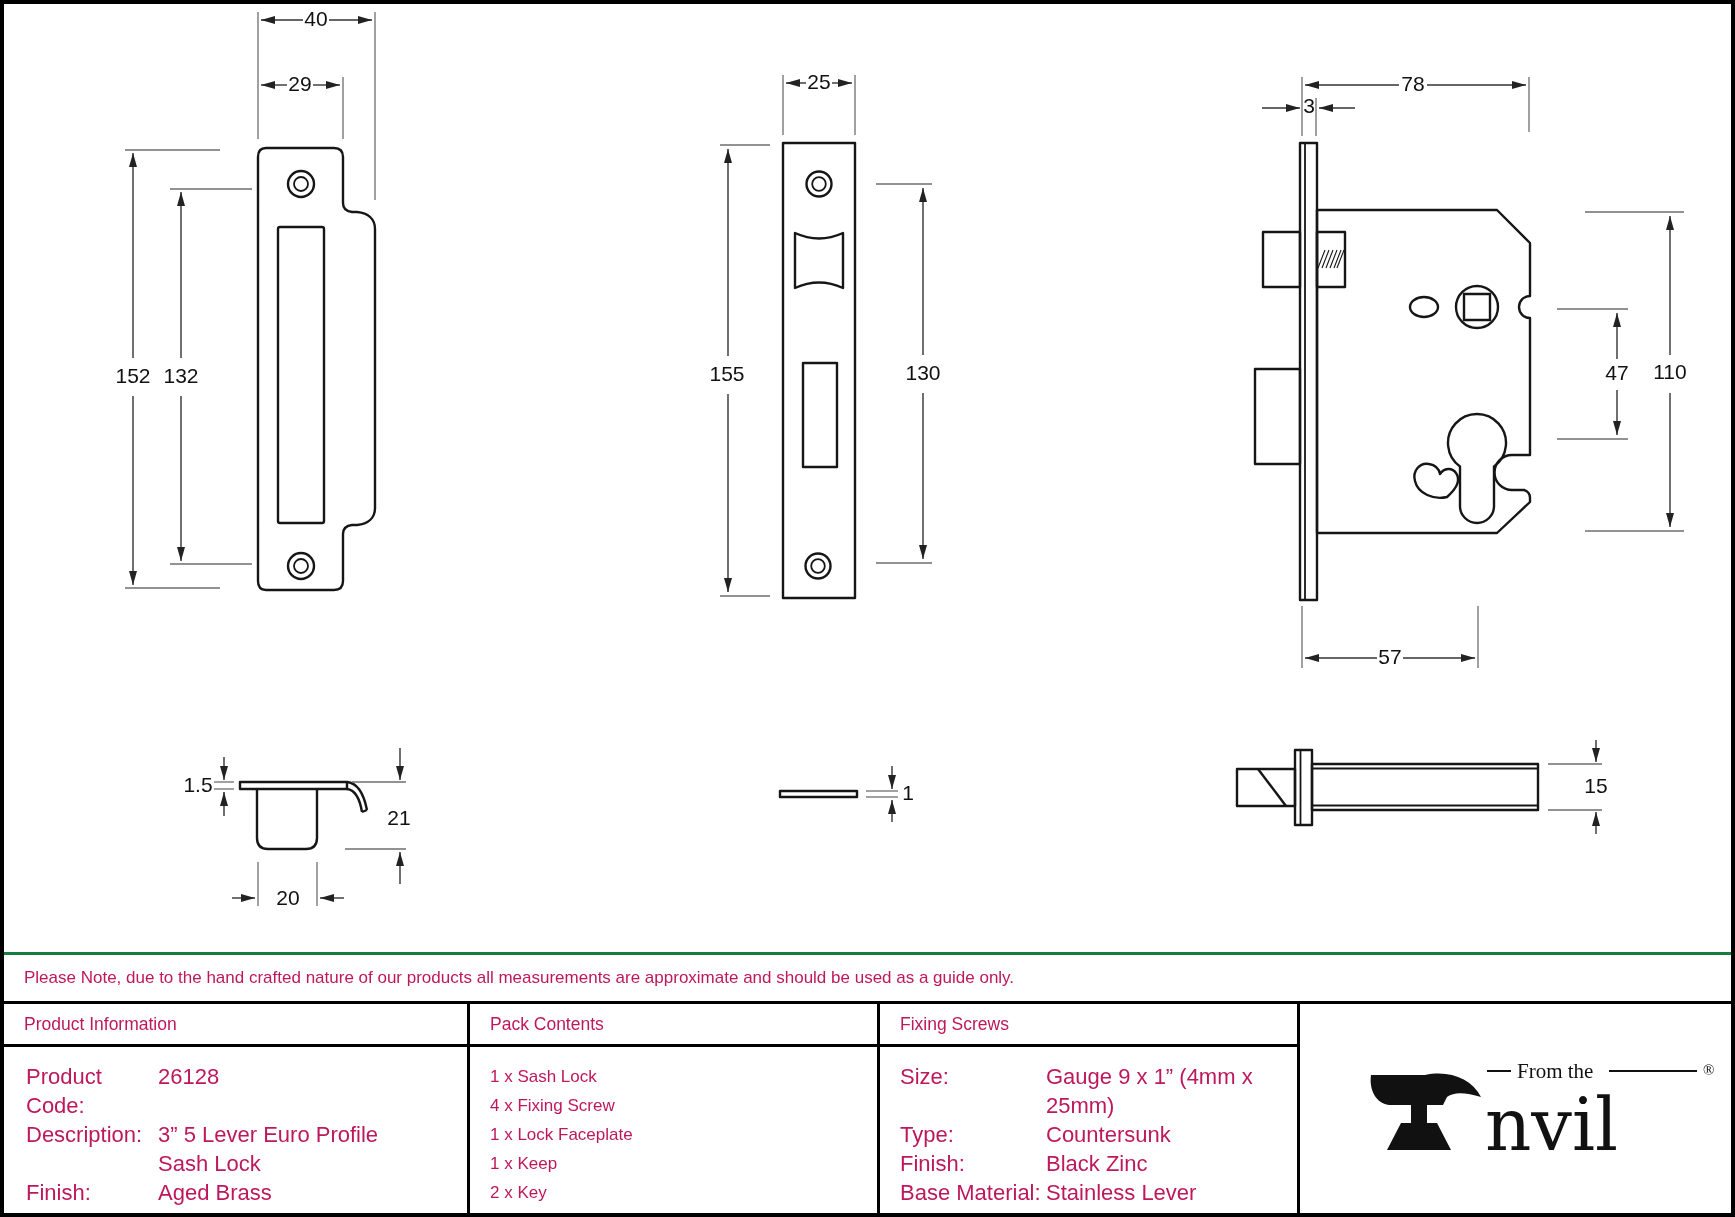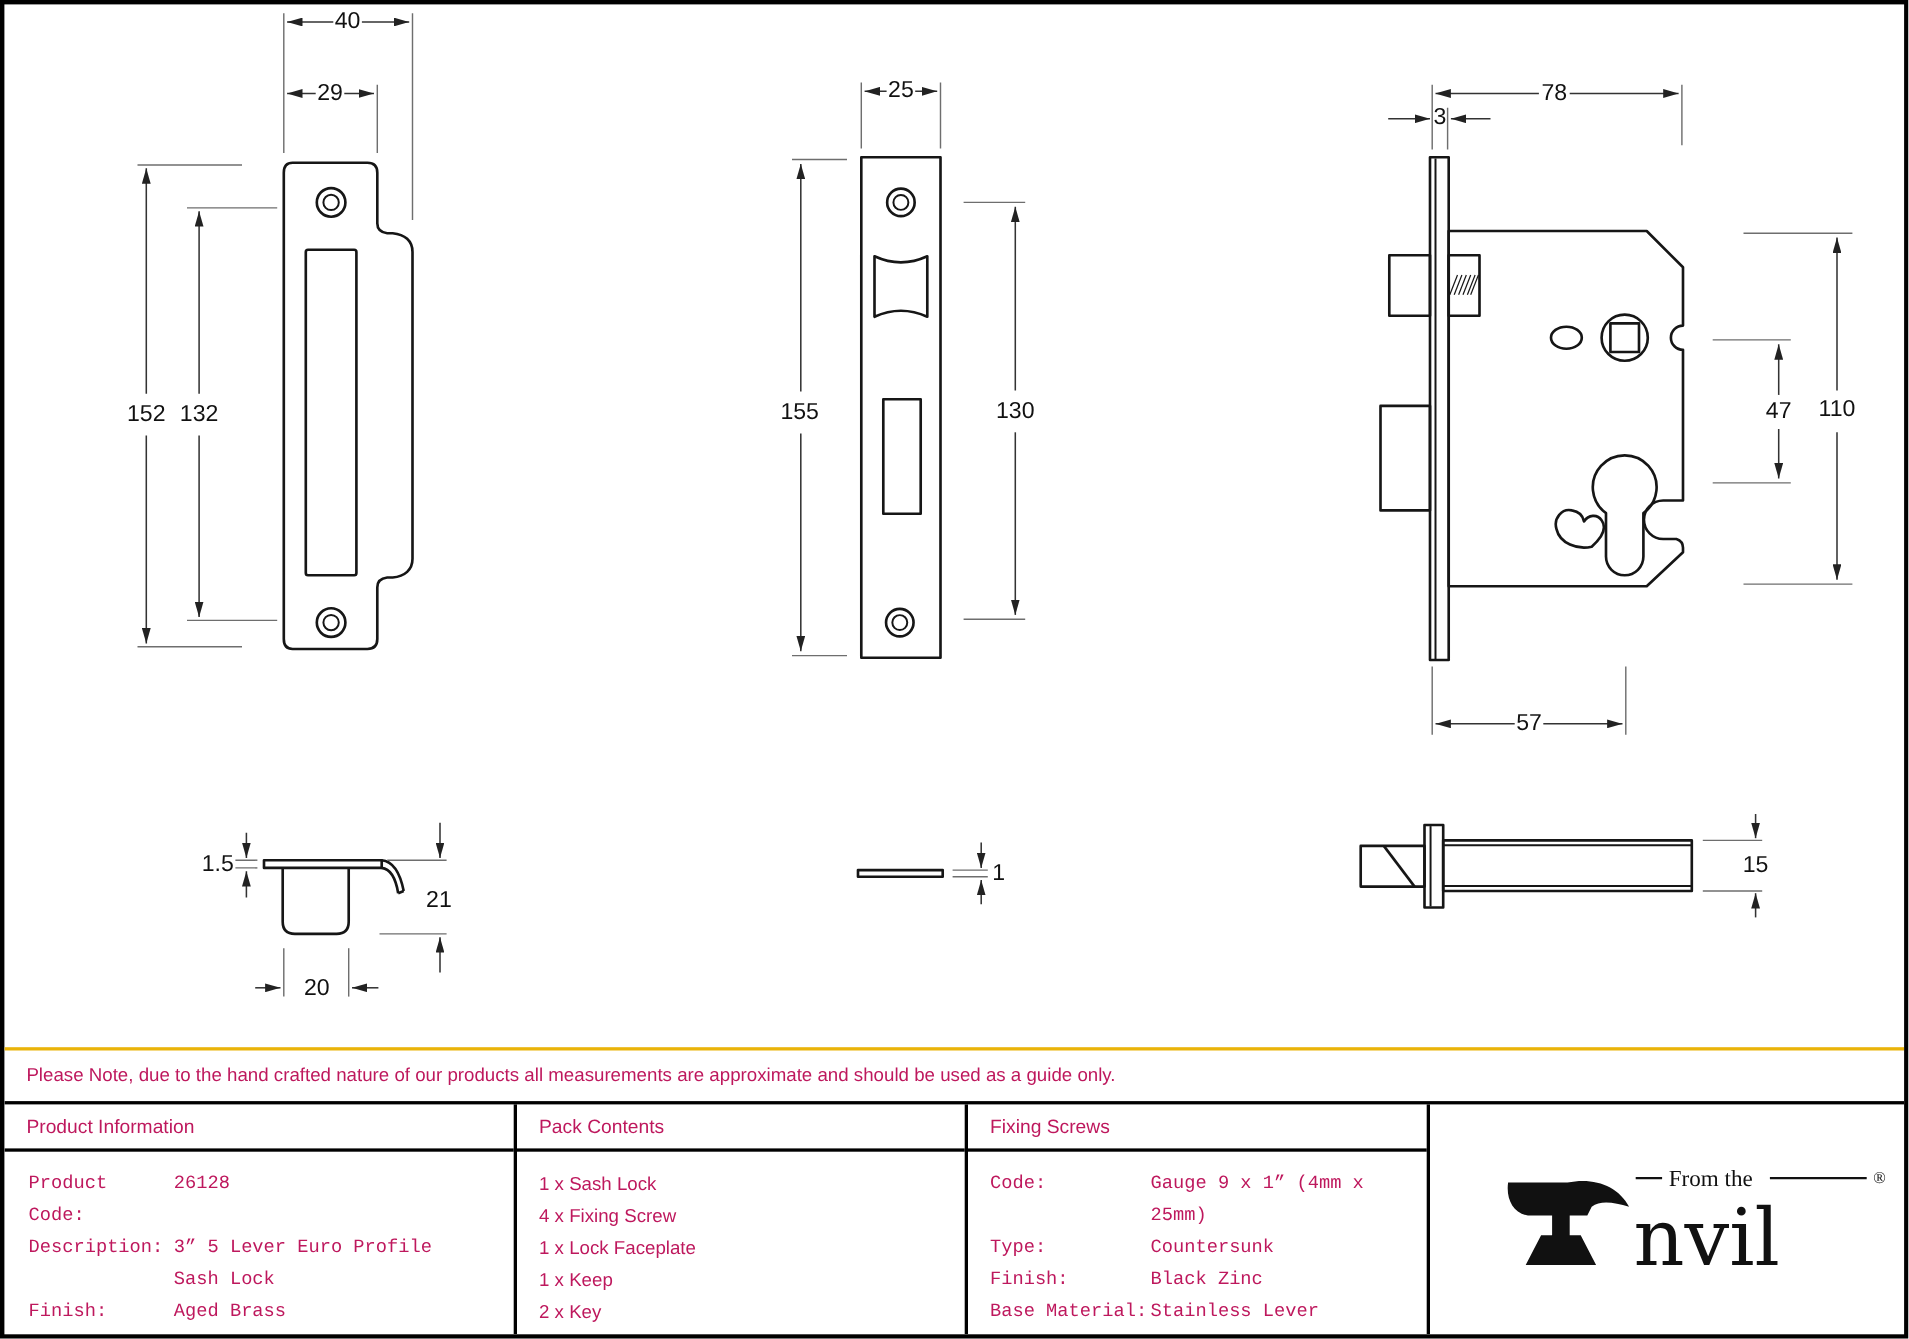--- a/index.html
+++ b/index.html
@@ -1,24 +1,24 @@
 <!DOCTYPE html>
 <html><head>
 <meta charset="utf-8">
 <style>
   html,body{margin:0;padding:0;background:#fff;}
   .page{position:relative;width:1735px;height:1217px;box-sizing:border-box;border:4px solid #000;background:#fff;font-family:"Liberation Sans",sans-serif;color:#be185d;overflow:hidden;}
   .drawings{position:absolute;top:0;left:0;}
-  .notebar{position:absolute;top:948px;left:0;width:1727px;height:52px;box-sizing:border-box;border-top:3px solid #eab308;border-bottom:3px solid #000;line-height:46px;padding-left:20px;font-size:17px;}
+  .notebar{position:absolute;top:948px;left:0;width:1727px;height:52px;box-sizing:border-box;border-top:3px solid #15803d;border-bottom:3px solid #000;line-height:46px;padding-left:20px;font-size:17px;}
   .cols{position:absolute;top:1000px;left:0;width:1727px;height:191px;display:flex;}
   .col{box-sizing:border-box;height:209px;}
   .col.b{border-right:3px solid #000;}
   .c1{width:466px;} .c2{width:410px;} .c3{width:420px;} .c4{width:431px;display:flex;align-items:center;justify-content:flex-end;}
   .colhead{box-sizing:border-box;height:43px;border-bottom:3px solid #000;line-height:40px;padding-left:20px;font-size:17.5px;}
-  .kv{display:grid;grid-template-columns:132px auto;padding:15px 20px 0 22px;font-size:17px;line-height:29px;font-family:Liberation Mono, monospace;}
+  .kv{display:grid;grid-template-columns:132px auto;padding:15px 20px 0 22px;font-size:22px;line-height:29px;}
   .kv.fs{grid-template-columns:146px auto;padding-left:20px;}
   .kv .val{max-width:246px;}
   .plist{margin:0;padding:15px 0 0 20px;list-style:none;font-size:17px;line-height:29px;}
   svg text.dim{font-family:"Liberation Sans",sans-serif;font-size:21px;fill:#111;text-anchor:middle;dominant-baseline:middle;}
   svg .part{fill:none;stroke:#161616;stroke-width:2.4;stroke-linejoin:round;}
   svg .thin{fill:none;stroke:#161616;stroke-width:1.8;}
   svg .dl{fill:none;stroke:#333;stroke-width:1.4;}
   svg .ext{fill:none;stroke:#6e6e6e;stroke-width:1.3;}
   .logo-tagline{font-family:"Liberation Serif",serif;font-size:21px;fill:#111;}
   .logo-word{font-family:"DejaVu Serif",serif;font-size:72px;fill:#111;}
@@ -222,21 +222,21 @@
         <li>4 x Fixing Screw</li>
         <li>1 x Lock Faceplate</li>
         <li>1 x Keep</li>
         <li>2 x Key</li>
       </ul>
     </div>
 
     <div class="col b c3">
       <div class="colhead">Fixing Screws</div>
       <div class="kv fs">
-        <div>Code:</div>
+        <div>Size:</div>
         <div class="val">Gauge 9 x 1” (4mm x 25mm)</div>
         <div>Type:</div>
         <div class="val">Countersunk</div>
         <div>Finish:</div>
         <div class="val">Black Zinc</div>
         <div>Base Material:</div>
         <div class="val">Stainless Lever</div>
       </div>
     </div>
 

